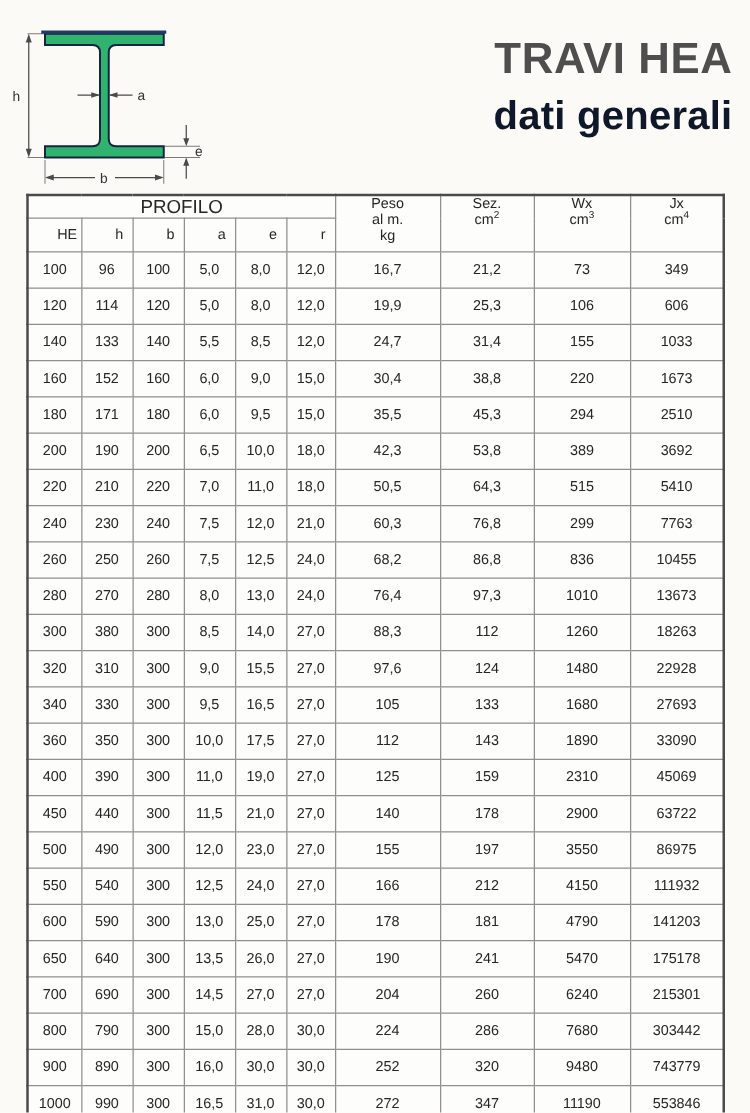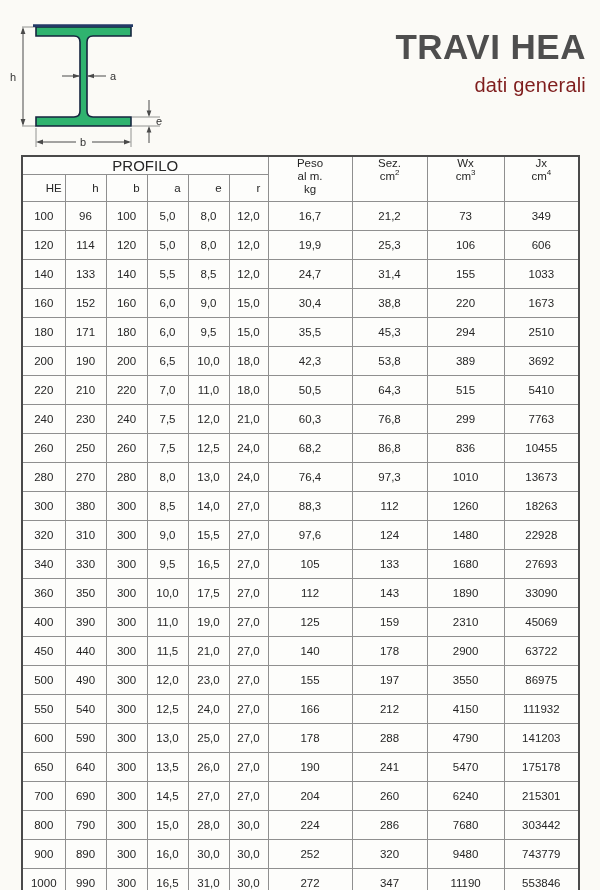--- a/index.html
+++ b/index.html
@@ -14,21 +14,21 @@
   .page{position:absolute;inset:0;}
 
   
   .diagram{position:absolute;left:6px;top:14px;width:172px;height:142px;}
   .titles{position:absolute;right:14px;top:28px;text-align:right;}
   .title{
     font-size:35px;font-weight:bold;color:#4e4e4e;
     letter-spacing:0.5px;line-height:1.1;
   }
   .subtitle{
-    font-size:20px;font-weight:normal;color:#7f1d1d;
+    font-size:32px;font-weight:bold;color:#0f172a;
     margin-top:7px;letter-spacing:0.2px;
   }
 
   
   table.hea{
     position:absolute;left:21px;top:155px;
     border-collapse:collapse;
     table-layout:fixed;
     width:557px;
     background:#fdfdfb;
@@ -363,21 +363,21 @@
           <td>111932</td>
         </tr>
         <tr>
           <td>600</td>
           <td>590</td>
           <td>300</td>
           <td>13,0</td>
           <td>25,0</td>
           <td>27,0</td>
           <td>178</td>
-          <td>288</td>
+          <td>181</td>
           <td>4790</td>
           <td>141203</td>
         </tr>
         <tr>
           <td>650</td>
           <td>640</td>
           <td>300</td>
           <td>13,5</td>
           <td>26,0</td>
           <td>27,0</td>

